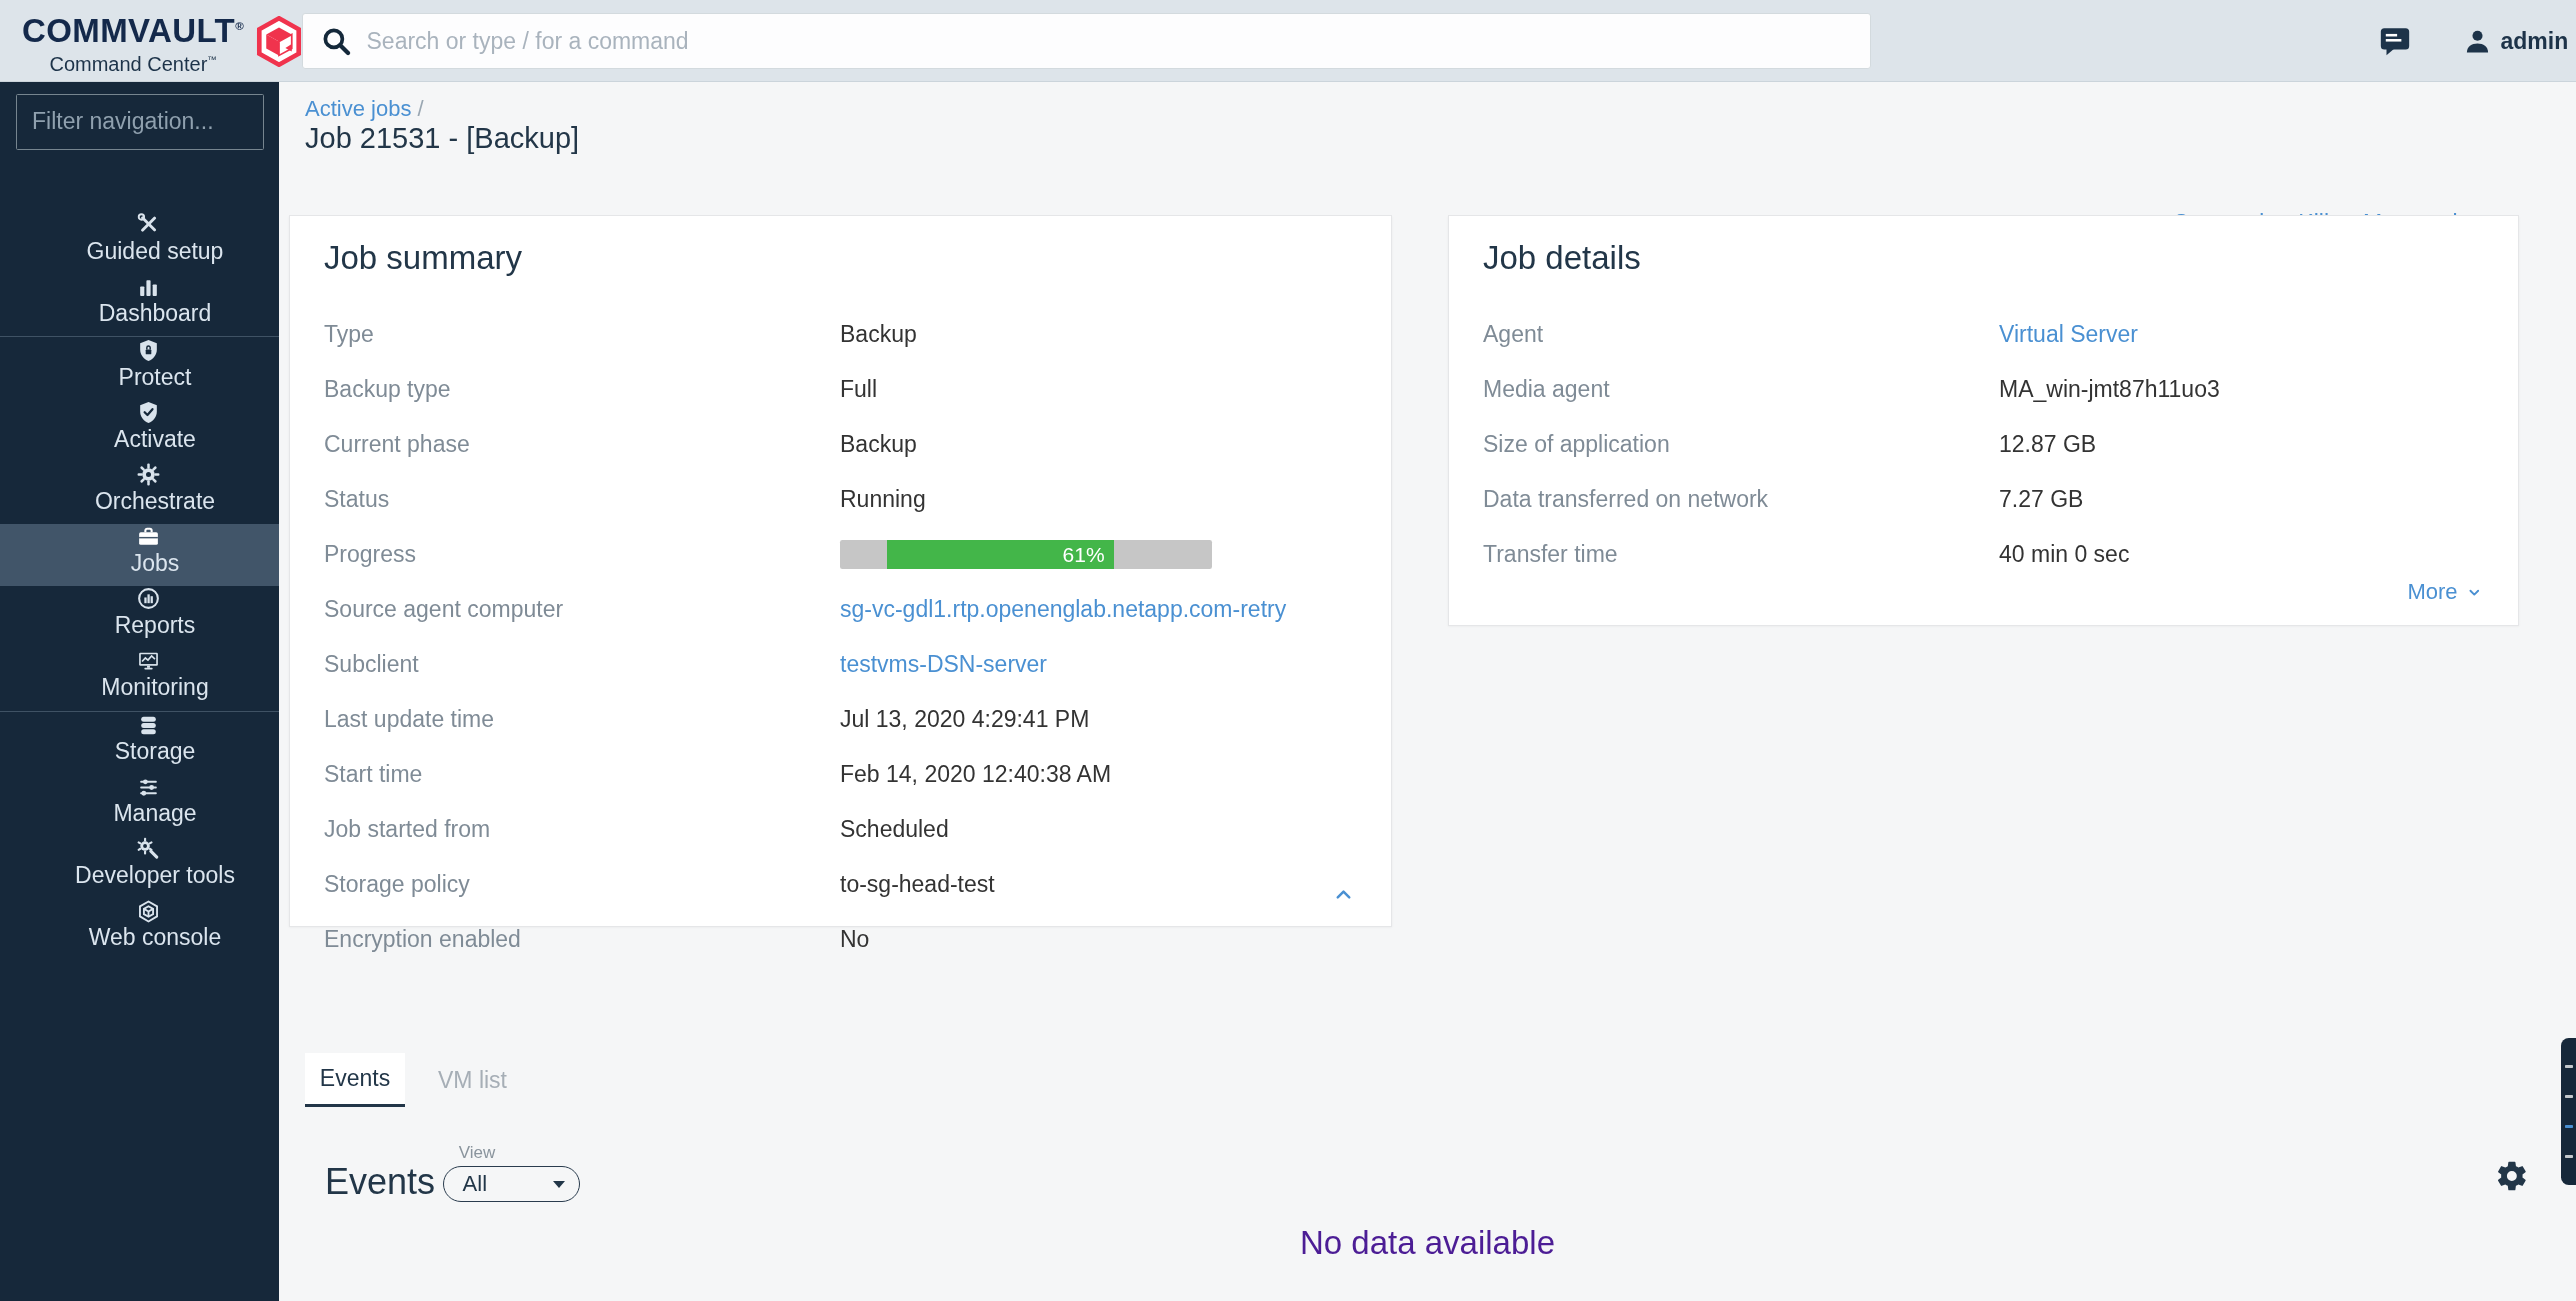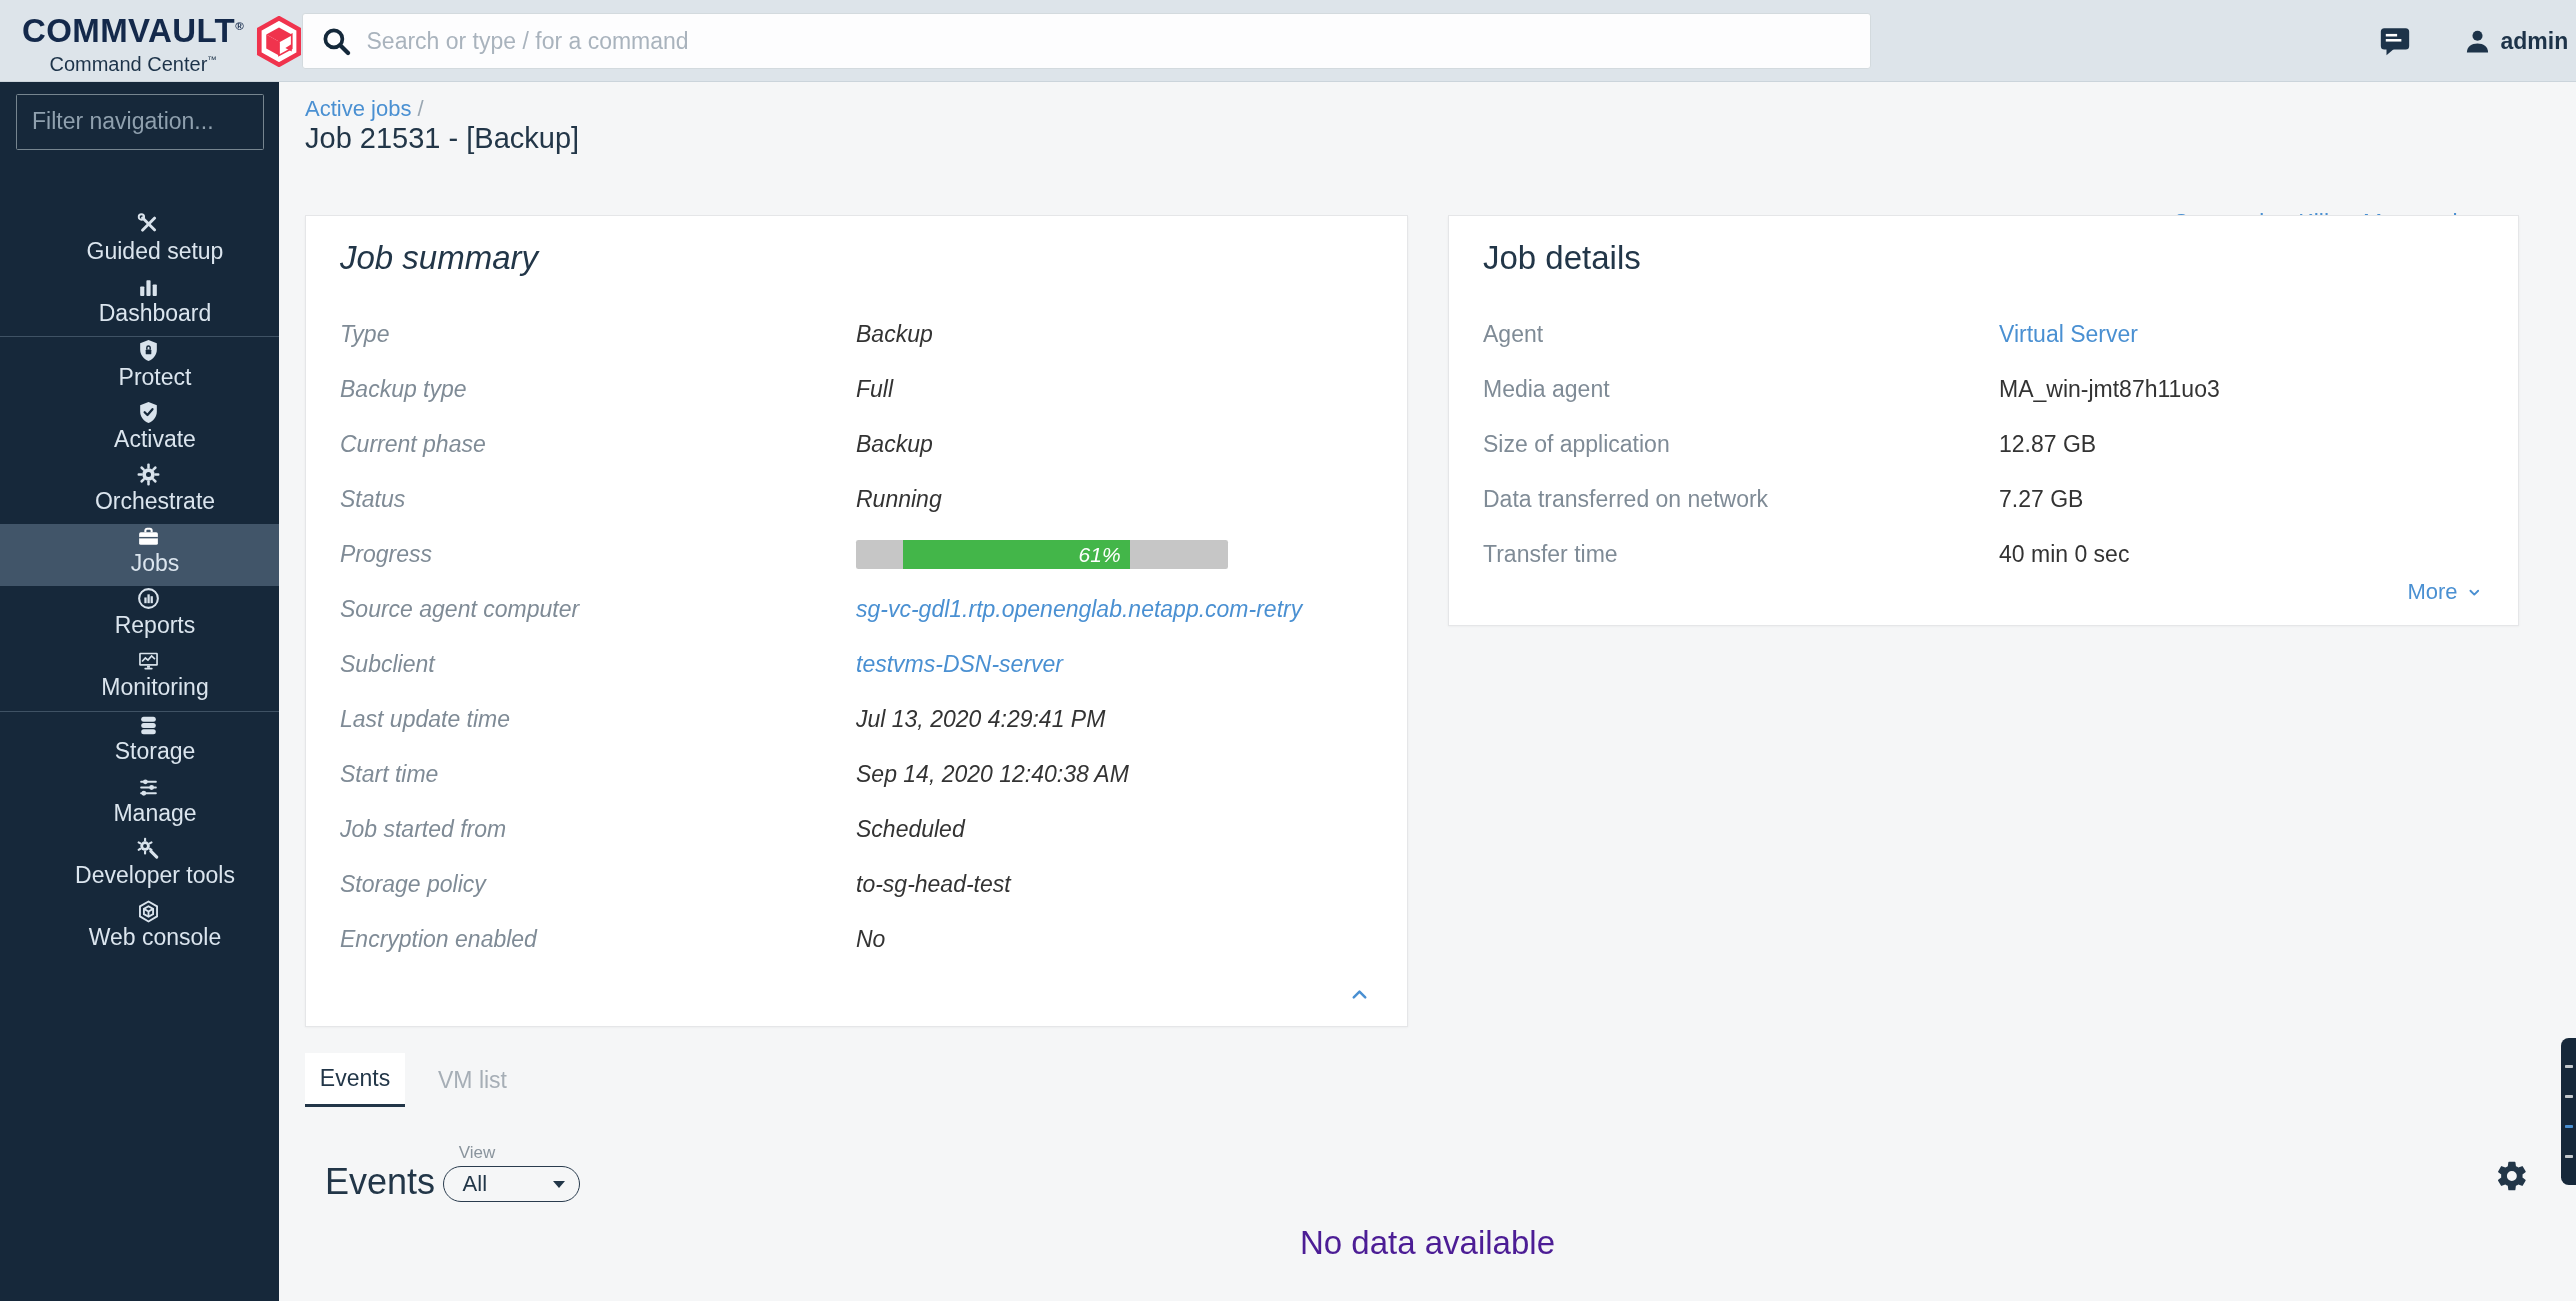--- a/index.html
+++ b/index.html
@@ -59,21 +59,21 @@
   .main { position:absolute; left:279px; top:82px; width:2297px; height:1220px; }
   .breadcrumb { position:absolute; left:26px; top:14px; font-size:22px; }
   .breadcrumb a { color:#4a90d2; text-decoration:none; cursor:pointer; }
   .breadcrumb .sep { color:#9aa7b2; margin-left:6.2px; }
   .page-title { position:absolute; left:26px; top:40px; font-size:29px; font-weight:400; color:#223648; }
   .actions { position:absolute; right:58px; top:128px; display:flex; gap:34px; align-items:center; font-size:23px; }
   .actions a { color:#4a90d2; text-decoration:none; cursor:pointer; display:flex; align-items:center; }
   .caret-down { display:inline-block; width:0; height:0; border-left:7px solid transparent; border-right:7px solid transparent; border-top:8.5px solid #4a90d2; margin-left:9.3px; }
   
   .card { position:absolute; background:#fff; border:0.8px solid #e5e6e8; box-shadow:0 0.8px 2.3px rgba(0,0,0,.05); }
-  .card-summary { left:26px; top:133px; width:1103px; height:812px;font-style:italic; }
+  .card-summary { left:10px; top:133px; width:1103px; height:712px; }
   .card-details { left:1169px; top:133px; width:1071px; height:411px; }
   .card-title { position:absolute; left:34px; top:23px; font-size:33px; font-weight:400; color:#223648; }
   .rows { position:absolute; left:34px; right:34px; top:91px; }
   .row { height:55px; display:flex; align-items:center; }
   .row .lbl { width:516px; flex:none; color:#7f8b96; font-size:23px; }
   .row .val { color:#333; font-size:23px; }
   .row a.val { color:#4a90d2; text-decoration:none; cursor:pointer; }
   .pbar { width:372px; height:29px; background:#c6c6c6; border-radius:2.3px; overflow:hidden; display:block; }
   .pfill {
     height:100%; background:#43b649; display:flex; align-items:center;
@@ -375,21 +375,21 @@
         <div class="row">
           <span class="lbl">Subclient</span>
           <a class="val">testvms-DSN-server</a>
         </div>
         <div class="row">
           <span class="lbl">Last update time</span>
           <span class="val">Jul 13, 2020 4:29:41 PM</span>
         </div>
         <div class="row">
           <span class="lbl">Start time</span>
-          <span class="val">Sep 14, 2020 12:40:38 AM</span>
+          <span class="val">Feb 14, 2020 12:40:38 AM</span>
         </div>
         <div class="row">
           <span class="lbl">Job started from</span>
           <span class="val">Scheduled</span>
         </div>
         <div class="row">
           <span class="lbl">Storage policy</span>
           <span class="val">to-sg-head-test</span>
         </div>
         <div class="row">

